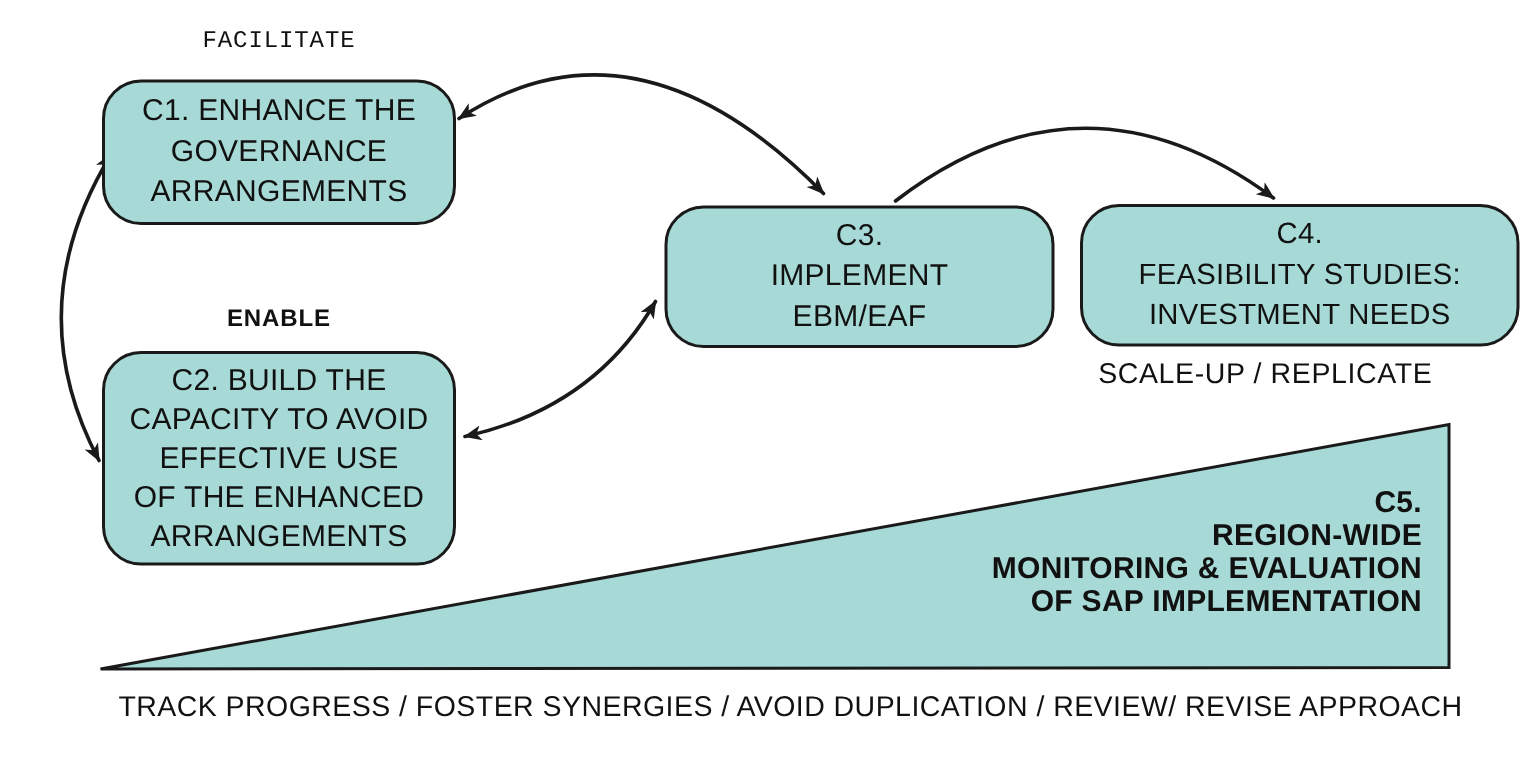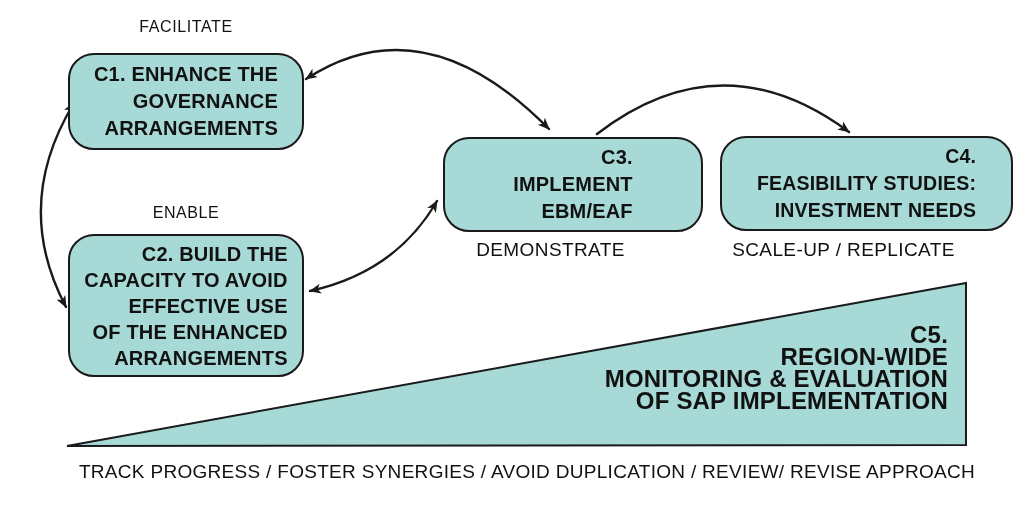--- a/index.html
+++ b/index.html
@@ -18,51 +18,51 @@
     color:var(--text-color);
   }
   .layer{position:absolute;left:0;top:0;width:1024px;height:505px;}
   .node{
     position:absolute;
     box-sizing:border-box;
     background:var(--shape-fill);
     border:2px solid var(--shape-border);
     border-radius:26px;
     display:flex;align-items:center;justify-content:center;
-    text-align:right;
-    font-weight:700;
+    text-align:center;
+    font-weight:400;
     font-size:20px;
     line-height:27px;
     letter-spacing:0.2px;
     white-space:pre-line;
     padding:0 12px;
   }
   .node.c1{left:68px;top:53px;width:236px;height:97px;}
   .node.c2{left:68px;top:234px;width:236px;height:143px;line-height:26px;}
   .node.c3{left:443px;top:137px;width:260px;height:95px;}
   .node.c4{left:720px;top:136px;width:293px;height:95px;font-size:19.5px;}
   .caption{
     position:absolute;
     text-align:center;
     font-weight:400;
     font-size:16px;
     letter-spacing:0.6px;
     white-space:nowrap;
   }
-  .cap-facilitate{left:68px;width:236px;top:18px;}
-  .cap-enable{left:68px;width:236px;top:204px;}
+  .cap-facilitate{left:68px;width:236px;top:18px;font-family:Liberation Mono, monospace;}
+  .cap-enable{left:68px;width:236px;top:204px;font-weight:bold;}
   .cap-demonstrate{left:443px;width:215px;top:239px;font-size:19px;letter-spacing:0.4px;}
   .cap-scaleup{left:720px;width:247px;top:239px;font-size:19px;letter-spacing:0.4px;}
   .cap-bottom{left:30px;right:0;top:461px;font-size:19px;letter-spacing:0.3px;}
   .c5-text{
     position:absolute;
     right:76px;top:324px;
     text-align:right;
     font-weight:700;
-    font-size:24px;
+    font-size:20px;
     line-height:22px;
     letter-spacing:0.2px;
     white-space:pre-line;
   }
   svg .arrow{
     fill:none;
     stroke:var(--shape-border);
     stroke-width:2.4px;
     stroke-linecap:round;
   }
@@ -104,21 +104,20 @@
   <div class="node c2">C2. BUILD THE
 CAPACITY TO AVOID
 EFFECTIVE USE
 OF THE ENHANCED
 ARRANGEMENTS</div>
 
   <div class="node c3">C3.
 IMPLEMENT
 EBM/EAF</div>
 
-  <div class="caption cap-demonstrate">DEMONSTRATE</div>
 
   <div class="node c4">C4.
 FEASIBILITY STUDIES:
 INVESTMENT NEEDS</div>
 
   <div class="caption cap-scaleup">SCALE-UP / REPLICATE</div>
 
   <div class="c5-text">C5.
 REGION-WIDE
 MONITORING &amp; EVALUATION

